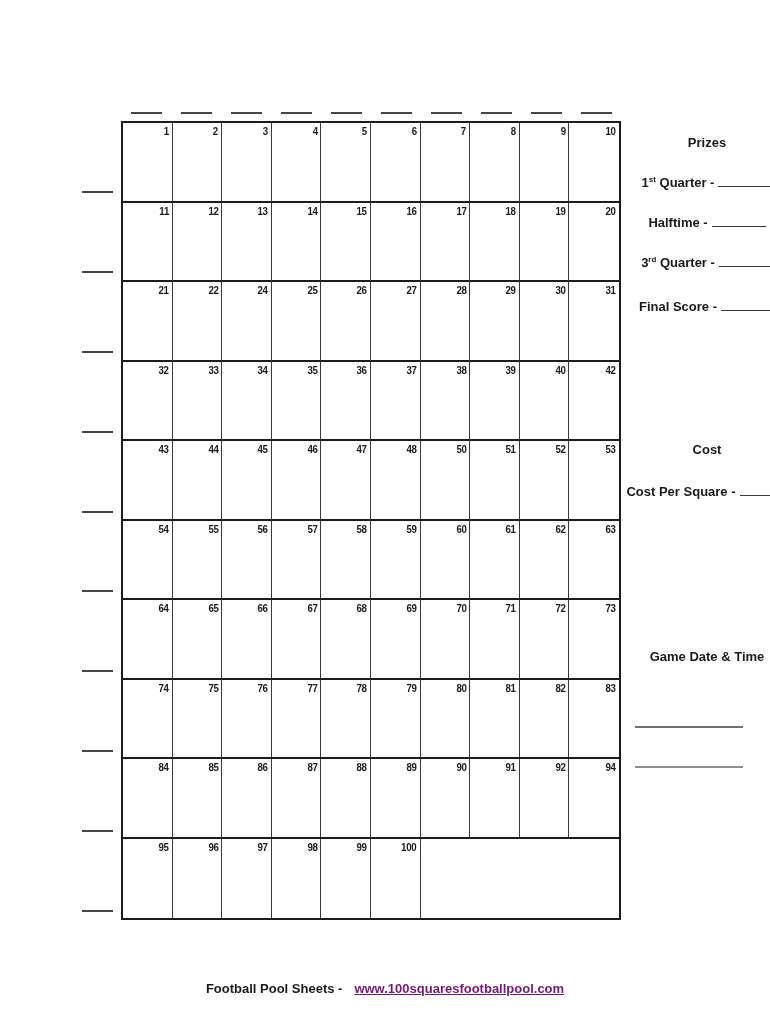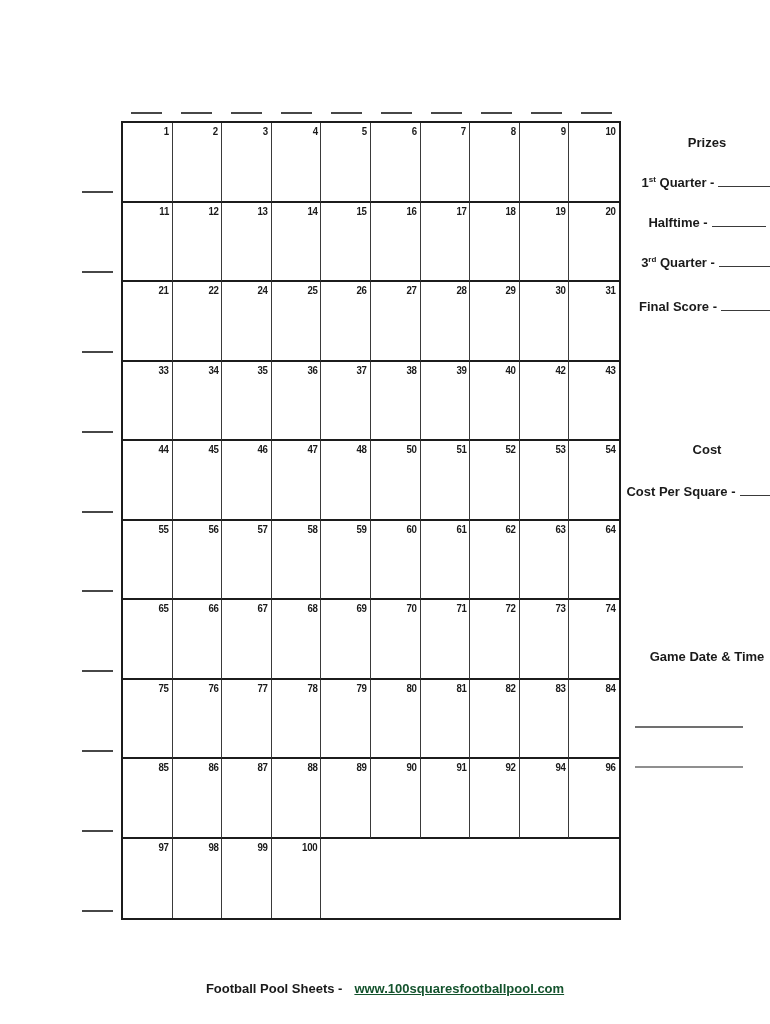--- a/index.html
+++ b/index.html
@@ -86,21 +86,21 @@
   .game-line-1 { top:726px; background:#707070; }
   .game-line-2 { top:766px; background:#8f8f8f; }
 
   
   .footer {
     position:absolute; left:0; top:981px; width:770px;
     text-align:center; font-size:13px; font-weight:bold;
     white-space:nowrap;
   }
   .footer-link {
-    color:#14532d; text-decoration:underline;
+    color:#701a75; text-decoration:underline;
     margin-left:12px; cursor:pointer;
   }
 </style>
 </head>
 <body>
 
 <div class="page">
 
   <div class="top-blanks" id="top-blanks">
       <div class="tblank"></div>
@@ -213,20 +213,23 @@
       <div class="cell">
         <span class="num">29</span>
       </div>
       <div class="cell">
         <span class="num">30</span>
       </div>
       <div class="cell">
         <span class="num">31</span>
       </div>
       <div class="cell">
+        <span class="num">32</span>
+      </div>
+      <div class="cell">
         <span class="num">33</span>
       </div>
       <div class="cell">
         <span class="num">34</span>
       </div>
       <div class="cell">
         <span class="num">35</span>
       </div>
       <div class="cell">
         <span class="num">36</span>
@@ -388,20 +391,23 @@
         <span class="num">90</span>
       </div>
       <div class="cell">
         <span class="num">91</span>
       </div>
       <div class="cell">
         <span class="num">92</span>
       </div>
       <div class="cell">
         <span class="num">94</span>
+      </div>
+      <div class="cell">
+        <span class="num">95</span>
       </div>
       <div class="cell">
         <span class="num">96</span>
       </div>
       <div class="cell">
         <span class="num">97</span>
       </div>
       <div class="cell">
         <span class="num">98</span>
       </div>

